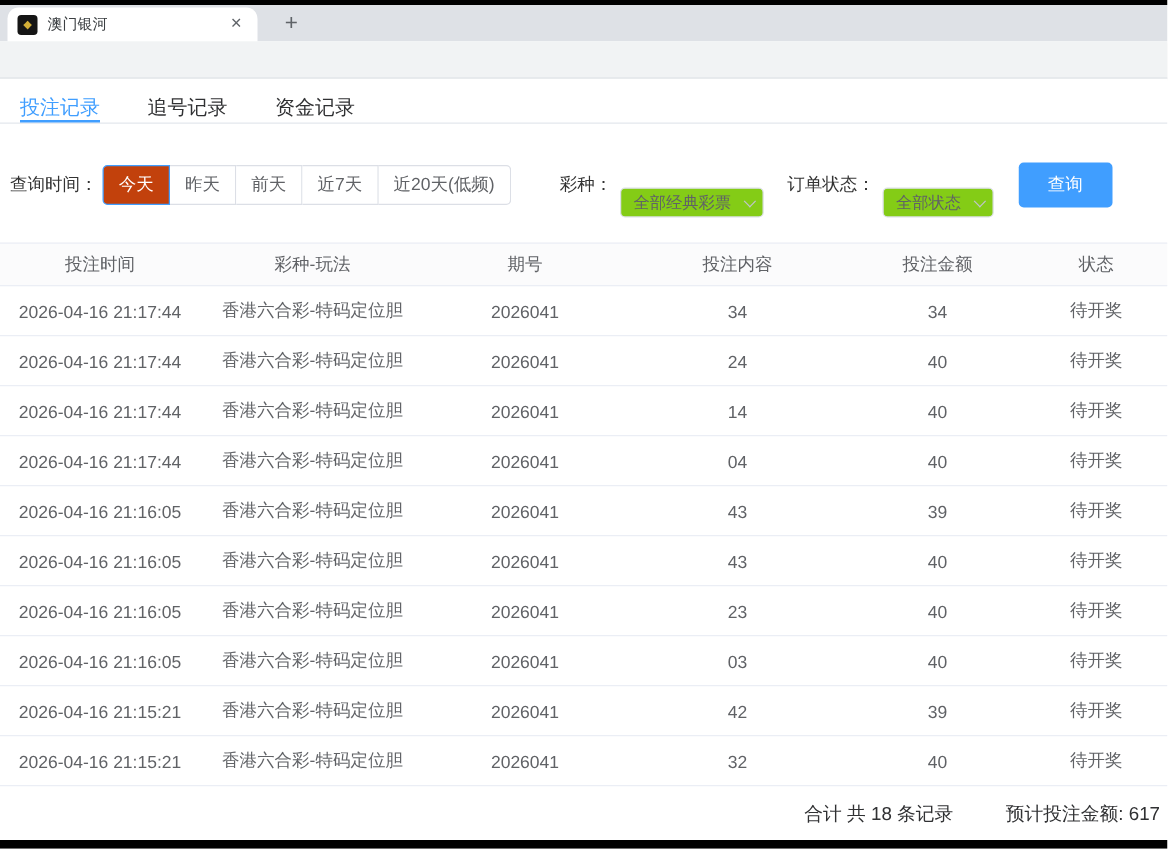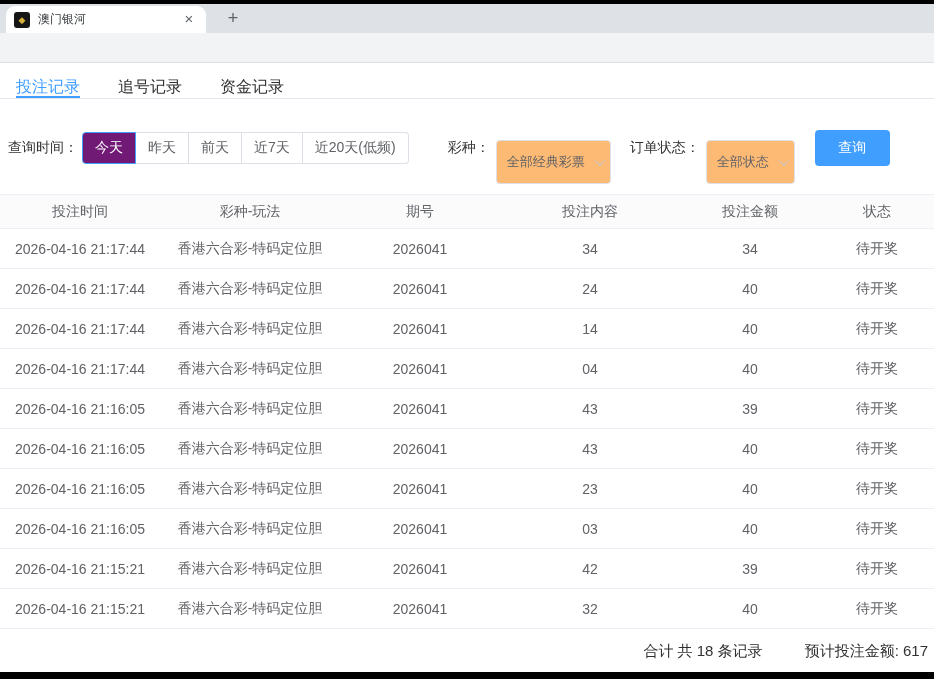--- a/index.html
+++ b/index.html
@@ -30,23 +30,23 @@
   .nav-tab.active { color:#409EFF; border-bottom-color:#409EFF; }
 
   .filter-row { display:flex; align-items:center; padding:31px 0 0 8px; height:67px; }
   .filter-label { font-size:14px; color:#333; white-space:nowrap; }
   .btn-group { display:flex; margin-left:4px; }
   .time-btn { height:32px; padding:0 12px; font-size:14px; color:#606266; background:#fff;
               border:1px solid #dcdfe6; border-left-width:0; cursor:pointer; white-space:nowrap;
               display:flex; align-items:center; }
   .time-btn:first-child { border-left-width:1px; border-radius:4px 0 0 4px; }
   .time-btn:last-child { border-radius:0 4px 4px 0; }
-  .time-btn.active { background:#701a75; border-color:#409EFF; color:#fff; }
-  .select-box { height:44px; border:1px solid #dcdfe6; border-radius:4px; display:flex; align-items:center;
-                padding:0 8px 0 10px; font-size:13px; color:#606266; cursor:pointer; background:#fdba74;margin-top:28px; }
+  .time-btn.active { background:#c2410c; border-color:#409EFF; color:#fff; }
+  .select-box { height:24px; border:1px solid #dcdfe6; border-radius:4px; display:flex; align-items:center;
+                padding:0 8px 0 10px; font-size:13px; color:#606266; cursor:pointer; background:#84cc16;margin-top:28px; }
   .select-text { white-space:nowrap; }
   .chevron { width:7px; height:7px; border-right:1.3px solid #c0c4cc; border-bottom:1.3px solid #c0c4cc;
              transform:rotate(45deg) translateY(-2px); margin-left:10px; flex:0 0 7px; }
   .lottery-label { margin-left:39px; }
   .status-label { margin-left:19px; }
   .sel { margin-left:6px; }
   .query-btn { margin-left:20px; width:75px; height:36px; background:#409EFF; color:#fff; font-size:14px;
                border:none; border-radius:4px; cursor:pointer; font-family:Liberation Sans, sans-serif; }
 
   

